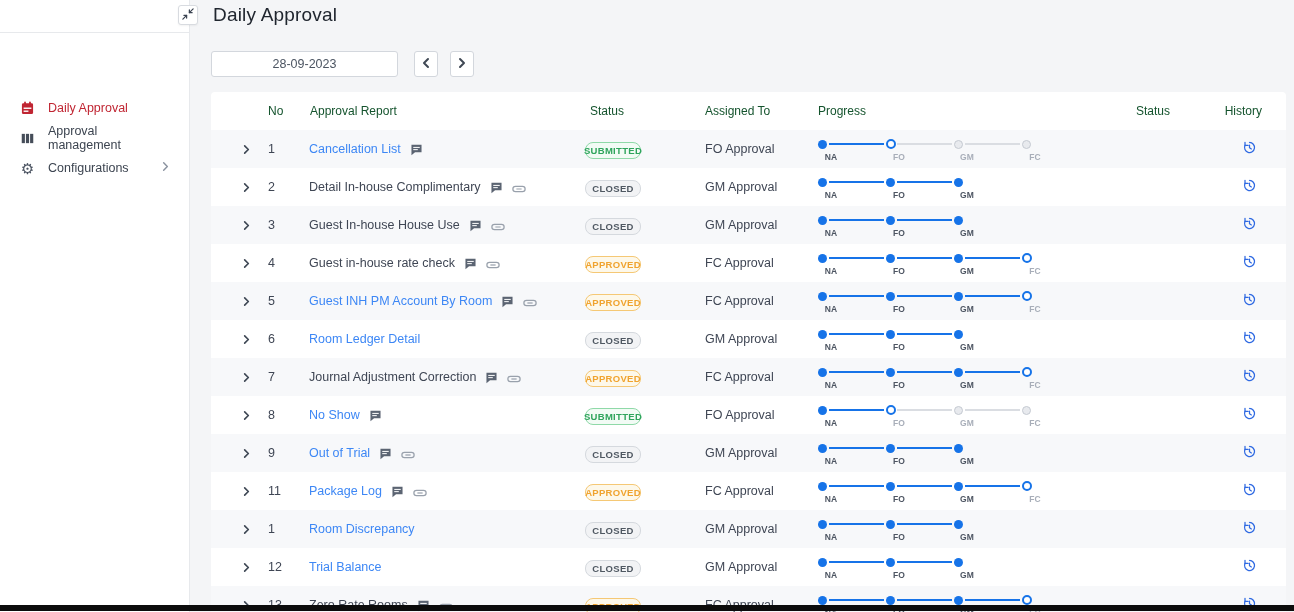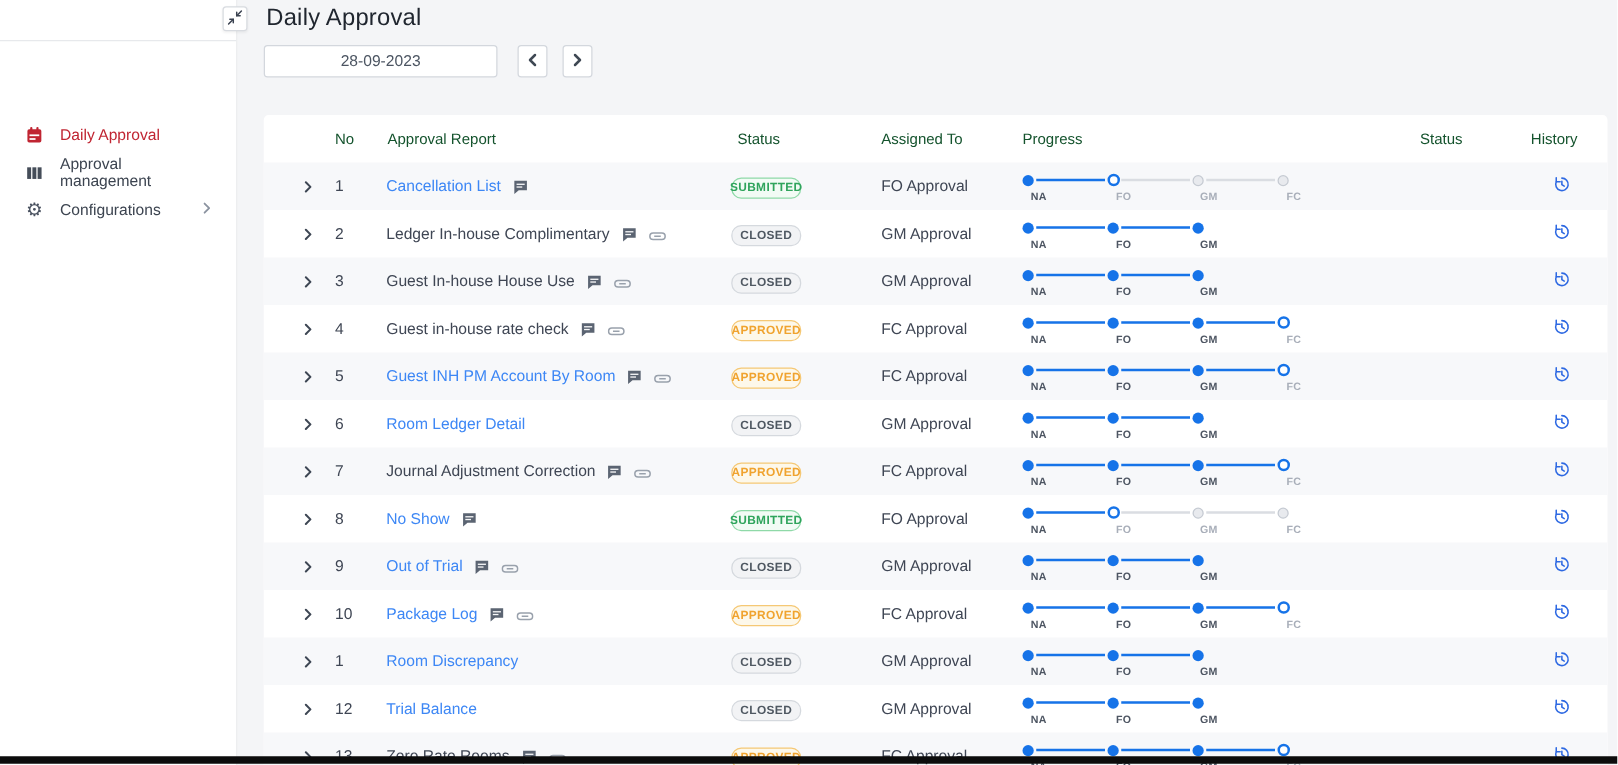--- a/index.html
+++ b/index.html
@@ -14,21 +14,21 @@
   .menu { margin-top:60px; }
   .menu-item { display:flex; align-items:center; gap:13px; height:30px; padding:0 18px 0 20px; font-size:12.5px; color:#3c4450; cursor:pointer; }
   .menu-item .mi-icon { width:15px; display:flex; justify-content:center; align-items:center; }
   .menu-item .mi-label { flex:1; }
   .menu-item.active { color:#c02532; }
   .gear-glyph { font-size:15px; color:#4a5260; line-height:1; }
 
   
   .main { position:absolute; left:190px; top:0; right:0; bottom:0; background:#f4f5f7; overflow:hidden; }
   .page-title { position:absolute; left:23px; top:4px; font-size:19px; font-weight:500; color:#20262f; letter-spacing:.2px; }
-  .date-row { position:absolute; left:21px; top:36px; display:flex;gap:6px; }
+  .date-row { position:absolute; left:21px; top:51px; display:flex;gap:6px; }
   .date-input { width:187px; height:26px; background:#fff; border:1px solid #d3d7dd; border-radius:3px; font-size:12.5px; color:#4c5562; display:flex; align-items:center; justify-content:center; cursor:pointer; }
   .nav-btn { width:24px; height:26px; background:#fff; border:1px solid #d3d7dd; border-radius:3px; display:flex; align-items:center; justify-content:center; cursor:pointer; padding:0; }
   .nav-btn.prev { margin-left:10px; }
   .nav-btn.next { margin-left:6px; }
 
   
   .card { position:absolute; left:21px; right:8px; top:92px; bottom:-16px; background:#fff; border-radius:4px; overflow:hidden; }
   .trow { display:grid; grid-template-columns:28px 46px 276px 120px 110px 290px 80px 1fr; align-items:center; height:38px; padding-left:24px; }
   .thead { color:#14532d; font-size:12px; }
   .thead .th-no { padding-left:5px; }
@@ -213,21 +213,21 @@
   </div>
 
   <div class="trow">
     <button class="expander">
       <svg width="11" height="11" viewBox="0 0 12 12">
                 <path d="M4 2l4 4-4 4" fill="none" stroke="currentColor" stroke-width="1.8" stroke-linecap="round" stroke-linejoin="round"></path>
               </svg>
     </button>
     <div class="cell-no">2</div>
     <div class="cell-report">
-      <span class="report-name plain">Ledger In-house Complimentary</span>
+      <span class="report-name plain">Detail In-house Complimentary</span>
       <span class="icon-btn">
         <svg width="13" height="13" viewBox="0 0 16 16">
                   <path d="M1.8 2h12.4v9.4H6.2L1.8 15z" fill="#5b6472"></path>
                   <rect x="4" y="4.8" width="8" height="1.3" fill="#fff" opacity=".95"></rect>
                   <rect x="4" y="7.5" width="5.6" height="1.3" fill="#fff" opacity=".95"></rect>
                 </svg>
       </span>
       <span class="icon-btn">
         <svg width="14" height="10" viewBox="0 0 16 10">
                   <rect x="1" y="2" width="14" height="6" rx="3" fill="none" stroke="#99a1ac" stroke-width="1.4"></rect>
@@ -686,21 +686,21 @@
       </button>
     </div>
   </div>
 
   <div class="trow">
     <button class="expander">
       <svg width="11" height="11" viewBox="0 0 12 12">
                 <path d="M4 2l4 4-4 4" fill="none" stroke="currentColor" stroke-width="1.8" stroke-linecap="round" stroke-linejoin="round"></path>
               </svg>
     </button>
-    <div class="cell-no">10</div>
+    <div class="cell-no">11</div>
     <div class="cell-report">
       <span class="report-name link">Package Log</span>
       <span class="icon-btn">
         <svg width="13" height="13" viewBox="0 0 16 16">
                   <path d="M1.8 2h12.4v9.4H6.2L1.8 15z" fill="#5b6472"></path>
                   <rect x="4" y="4.8" width="8" height="1.3" fill="#fff" opacity=".95"></rect>
                   <rect x="4" y="7.5" width="5.6" height="1.3" fill="#fff" opacity=".95"></rect>
                 </svg>
       </span>
       <span class="icon-btn">

